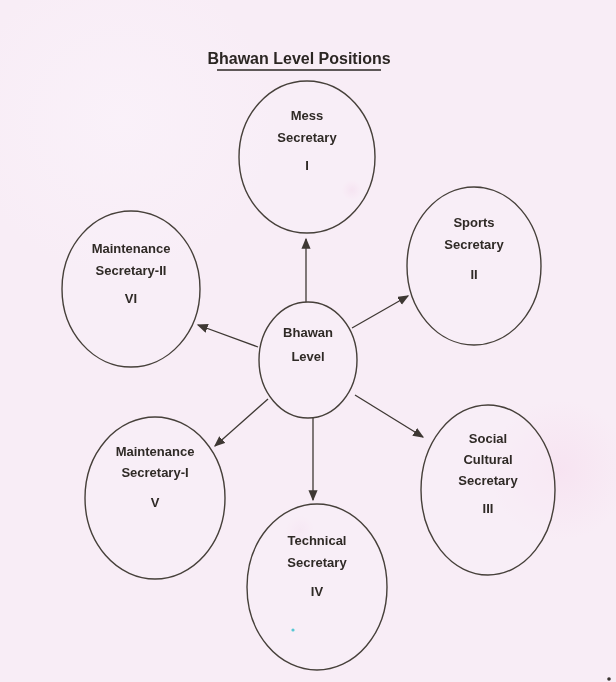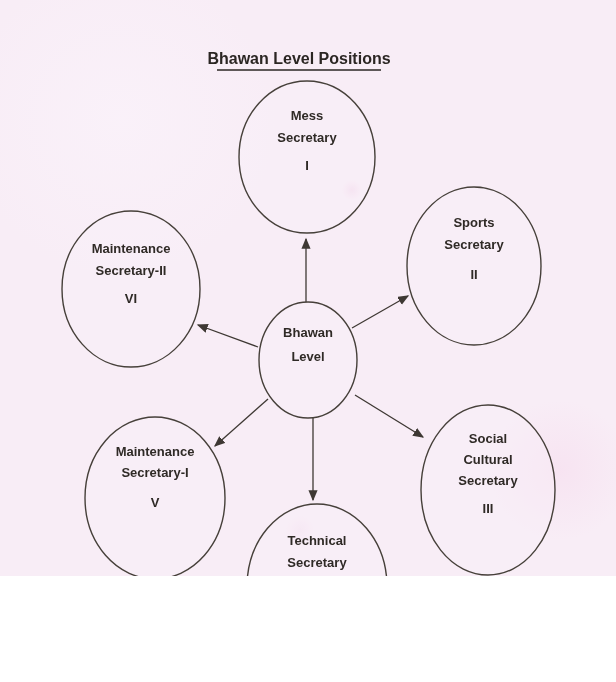--- a/index.html
+++ b/index.html
@@ -3,21 +3,21 @@
 <meta charset="utf-8">
 <style>
   html, body {
     margin: 0;
     padding: 0;
     background: #ffffff;
   }
   #page {
     position: relative;
     width: 616px;
-    height: 576px;
+    height: 682px;
     overflow: hidden;
     background:
       radial-gradient(circle at 352px 190px, rgba(235,185,220,.30) 0, rgba(235,185,220,0) 10px),
       radial-gradient(circle at 300px 530px, rgba(236,200,228,.25) 0, rgba(236,200,228,0) 14px),
       radial-gradient(circle at 560px 470px, rgba(244,205,230,.30) 0, rgba(244,205,230,0) 70px),
       radial-gradient(circle at 120px 120px, rgba(250,242,250,.8) 0, rgba(250,242,250,0) 160px),
       #f8edf6;
     font-family: "Liberation Sans", "DejaVu Sans", sans-serif;
   }
   svg { position: absolute; inset: 0; display: block; }

